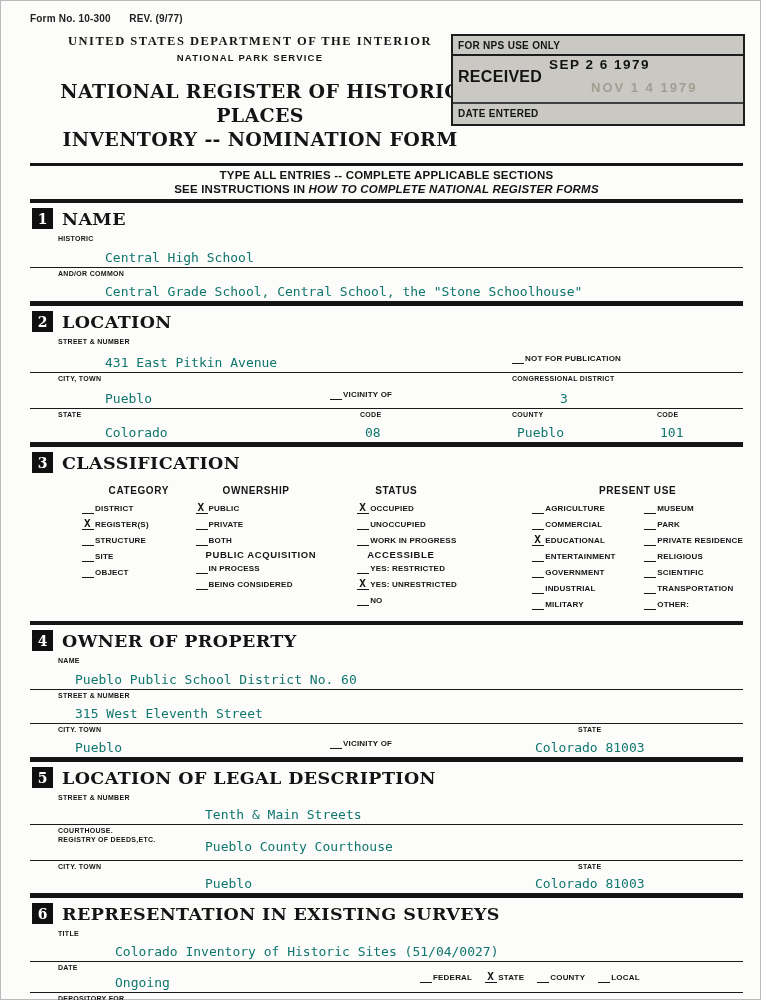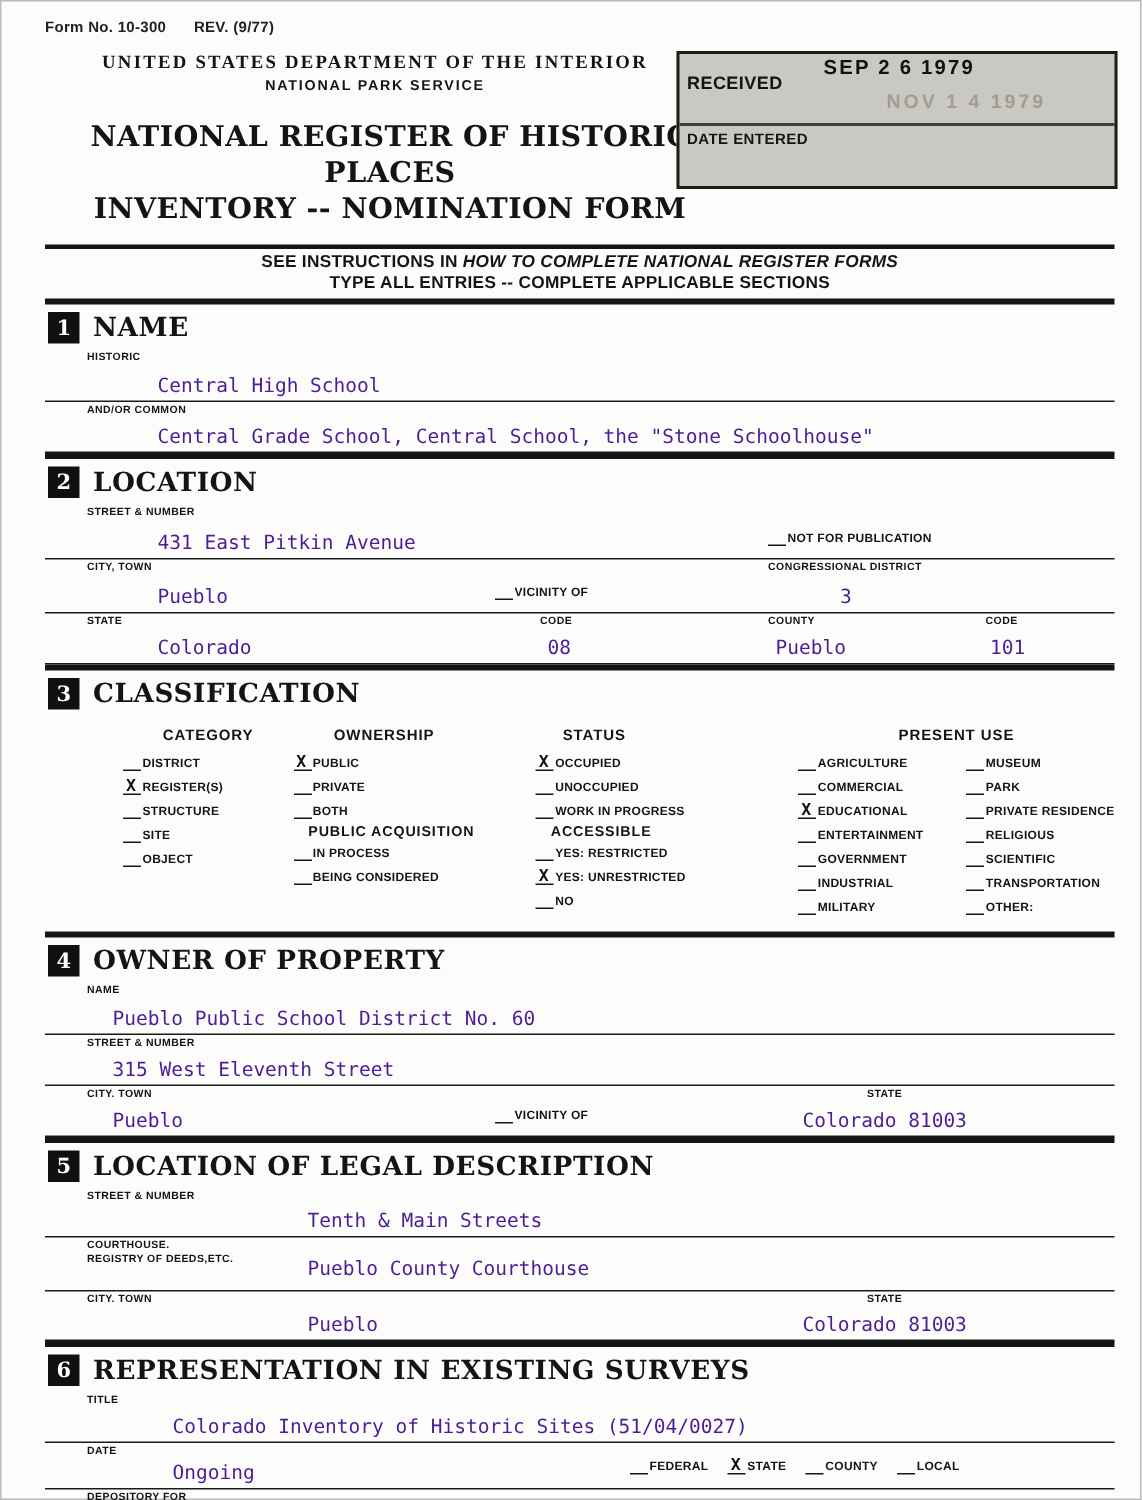--- a/index.html
+++ b/index.html
@@ -16,21 +16,21 @@
   .big-title { width:460px; text-align:center; margin-top:16px;
                font-family:"DejaVu Serif",serif; font-weight:700; font-size:19px;
                letter-spacing:.3px; line-height:24px; }
 
   
   .nps-box { position:absolute; top:34px; right:16px; width:294px; height:92px;
              border:2.5px solid #1d1d1d; background:#c9c8c2; }
   .nps-r1 { height:20px; border-bottom:2px solid #1d1d1d; font-size:10px; font-weight:700;
             padding:4px 0 0 5px; letter-spacing:.3px; }
   .nps-r2 { position:relative; height:48px; border-bottom:2px solid #404040; }
-  .nps-received { position:absolute; left:5px; top:12px; font-size:12px; font-weight:700; letter-spacing:.3px; }
+  .nps-received { position:absolute; left:5px; top:12px; font-size:16px; font-weight:700; letter-spacing:.3px; }
   .stamp-sep { position:absolute; left:96px; top:1px; font-size:13.5px; font-weight:700;
                letter-spacing:1.5px; color:#111; font-family:"Liberation Sans",sans-serif; }
   .stamp-nov { position:absolute; left:138px; top:24px; font-size:13px; font-weight:700;
                letter-spacing:2px; color:#a29d90; }
   .nps-r3 { height:20px; font-size:10px; font-weight:700; padding:4px 0 0 5px; letter-spacing:.3px; }
 
   
   .instr { margin-top:12px; border-top:3.5px solid #151515; border-bottom:4px solid #151515;
            text-align:center; padding:2px 0 3px 0; }
   .instr div { font-size:11.5px; font-weight:700; letter-spacing:.2px; line-height:14px; }
@@ -41,21 +41,21 @@
   .sec-num { width:21px; height:21px; background:#101010; color:#fff; flex:none;
              font-family:"DejaVu Serif",serif; font-weight:700; font-size:14px;
              display:flex; align-items:center; justify-content:center; }
   .sec-title { font-family:"DejaVu Serif",serif; font-weight:700; font-size:17.5px; letter-spacing:.4px; }
   .rule { border-top:4px solid #151515; }
 
   .frow { position:relative; border-bottom:1.8px solid #1a1a1a; }
   .flabel { position:absolute; top:2px; font-size:7px; font-weight:700; letter-spacing:.3px; color:#141414; }
   .flabel2 { line-height:8.5px; }
   .fvalue { position:absolute; bottom:2px; font-family:"DejaVu Sans Mono",monospace;
-            font-size:13px; color:#4c1d95; white-space:nowrap;text-align:right; }
+            font-size:13px; color:#0f766e; white-space:nowrap;text-align:right; }
 
   
   .cb-item { display:flex; align-items:center; height:15px; font-size:8px; font-weight:700;
              letter-spacing:.2px; margin-bottom:1px; white-space:nowrap; }
   .blank { display:inline-block; width:12px; height:10px; border-bottom:1.6px solid #161616;
            position:relative; margin-right:1px; flex:none; }
   .cb-item.checked .blank::after { content:"X"; position:absolute; left:2px; bottom:-1px;
            font-family:"DejaVu Sans Mono",monospace; font-size:11px; font-weight:700; color:#111; }
   .cb-inline { position:absolute; display:flex; align-items:flex-end; }
 
@@ -84,31 +84,32 @@
     <div class="dept1">UNITED STATES DEPARTMENT OF THE INTERIOR</div>
     <div class="dept2">NATIONAL PARK SERVICE</div>
   </div>
 
   <div class="big-title">
     <div>NATIONAL REGISTER OF HISTORIC PLACES</div>
     <div>INVENTORY -- NOMINATION FORM</div>
   </div>
 
   <div class="nps-box">
+    <div class="nps-r1">FOR NPS USE ONLY</div>
     <div class="nps-r2">
       <span class="stamp-sep">SEP 2 6 1979</span>
       <span class="nps-received">RECEIVED</span>
       <span class="stamp-nov">NOV 1 4 1979</span>
     </div>
     <div class="nps-r3">DATE ENTERED</div>
   </div>
 
   <div class="instr">
+    <div>TYPE ALL ENTRIES -- COMPLETE APPLICABLE SECTIONS</div>
     <div><span>SEE INSTRUCTIONS IN </span><span class="it">HOW TO COMPLETE NATIONAL REGISTER FORMS</span></div>
-    <div>TYPE ALL ENTRIES -- COMPLETE APPLICABLE SECTIONS</div>
   </div>
 
   <div class="sec-hdr">
     <span class="sec-num">1</span>
     <span class="sec-title">NAME</span>
   </div>
   <div class="frow" style="height:35px">
     <span class="flabel" style="left:28px">HISTORIC</span>
     <span class="fvalue" style="left:75px">Central High School</span>
   </div>

